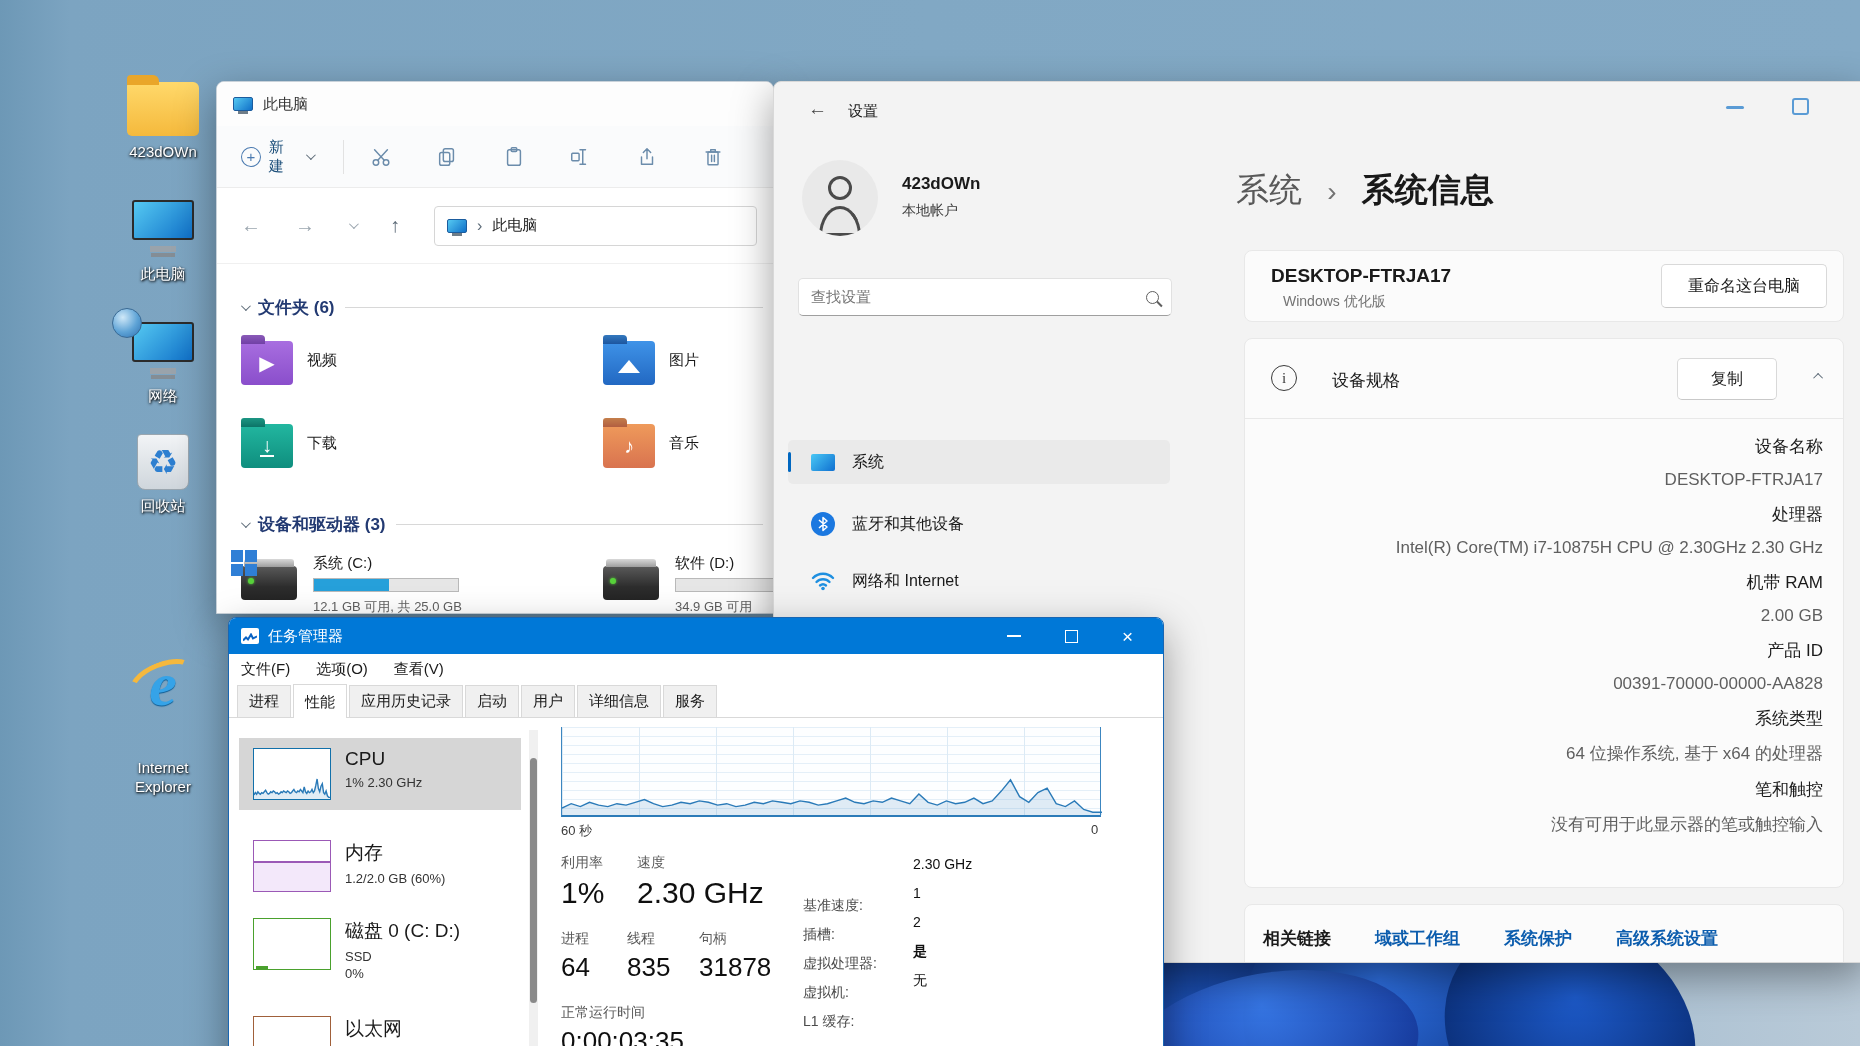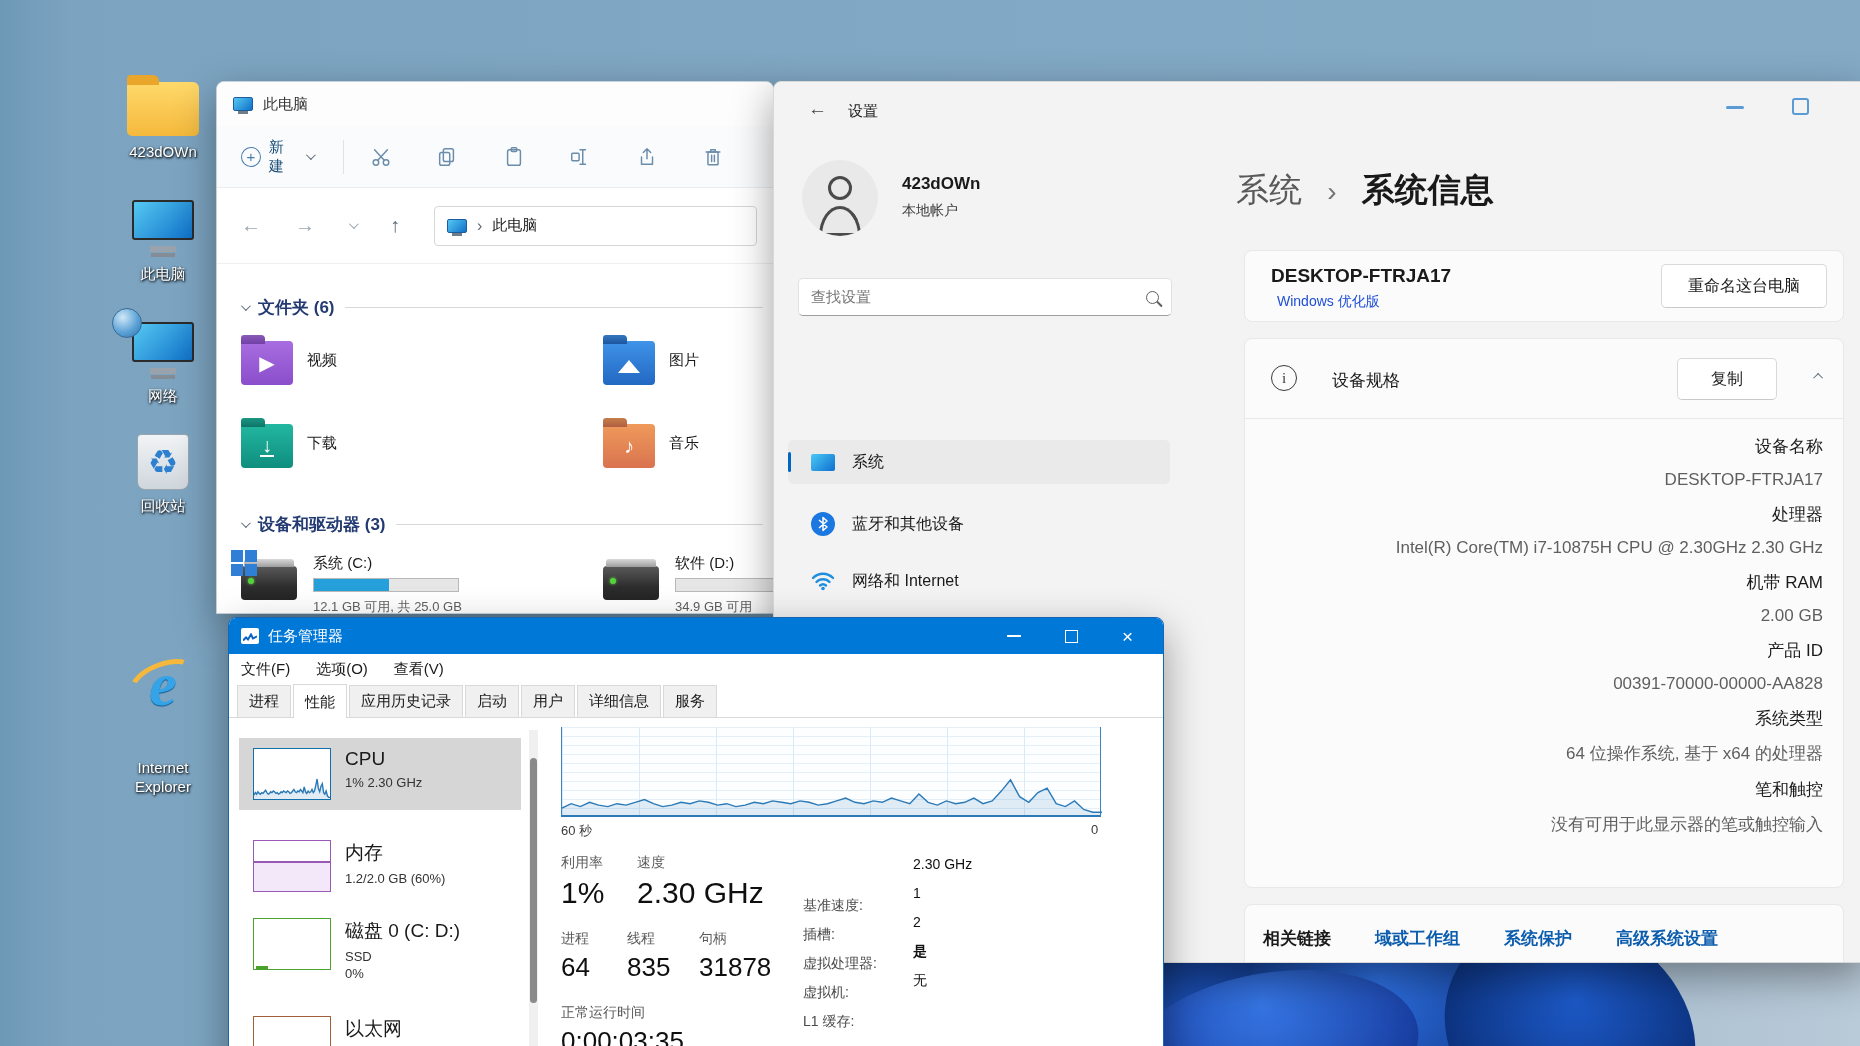--- a/index.html
+++ b/index.html
@@ -125,21 +125,21 @@
   .n-apps i:nth-child(1){left:0;top:0;} .n-apps i:nth-child(2){left:0;top:12px;} .n-apps i:nth-child(3){left:12px;top:12px;}
   .n-apps .diamond { position:absolute; left:13px; top:1px; width:8px; height:8px; background:#2f8fe8; transform:rotate(45deg); }
   .st-right { position:absolute; left:410px; top:56px; right:0; bottom:0; }
   .crumb { position:absolute; left:52px; top:30px; font-size:33px; }
   .crumb .parent { color:#595959; font-weight:500; }
   .crumb .sep { color:#737373; margin:0 16px; font-size:28px; }
   .crumb .cur { color:#191919; font-weight:600; }
   .card { position:absolute; left:60px; width:600px; background:#fbfbfb; border:1px solid #e8e8e8; border-radius:8px; }
   #card-device { top:112px; height:72px; }
   .dev-name { position:absolute; left:26px; top:14px; font-size:19px; font-weight:bold; color:#1a1a1a; }
-  .dev-ed { position:absolute; left:32px; top:42px; font-size:14px; color:#1d4ed8; }
+  .dev-ed { position:absolute; left:38px; top:42px; font-size:14px; color:#737373; }
   .btn { background:#fff; border:1px solid #d9d9d9; border-bottom-color:#c9c9c9; border-radius:5px;
     font-size:16px; color:#1a1a1a; display:flex; align-items:center; justify-content:center; }
   .rename-btn { position:absolute; right:16px; top:13px; height:44px; padding:0 26px; }
   #card-spec { top:200px; height:550px; }
   .spec-head { position:absolute; left:0; top:0; right:0; height:80px; border-bottom:1px solid #e8e8e8; }
   .info-i { position:absolute; left:26px; top:26px; width:26px; height:26px; border:1.8px solid #3a3a3a; border-radius:50%;
     display:flex; align-items:center; justify-content:center; font-size:15px; color:#3a3a3a; font-family:"Liberation Serif",serif; }
   .spec-title { position:absolute; left:66px; top:30px; font-size:17px; color:#1a1a1a;margin-left:21px; }
   .copy-btn { position:absolute; right:66px; top:19px; height:42px; width:100px; }
   .spec-chev { position:absolute; right:20px; top:34px; }

